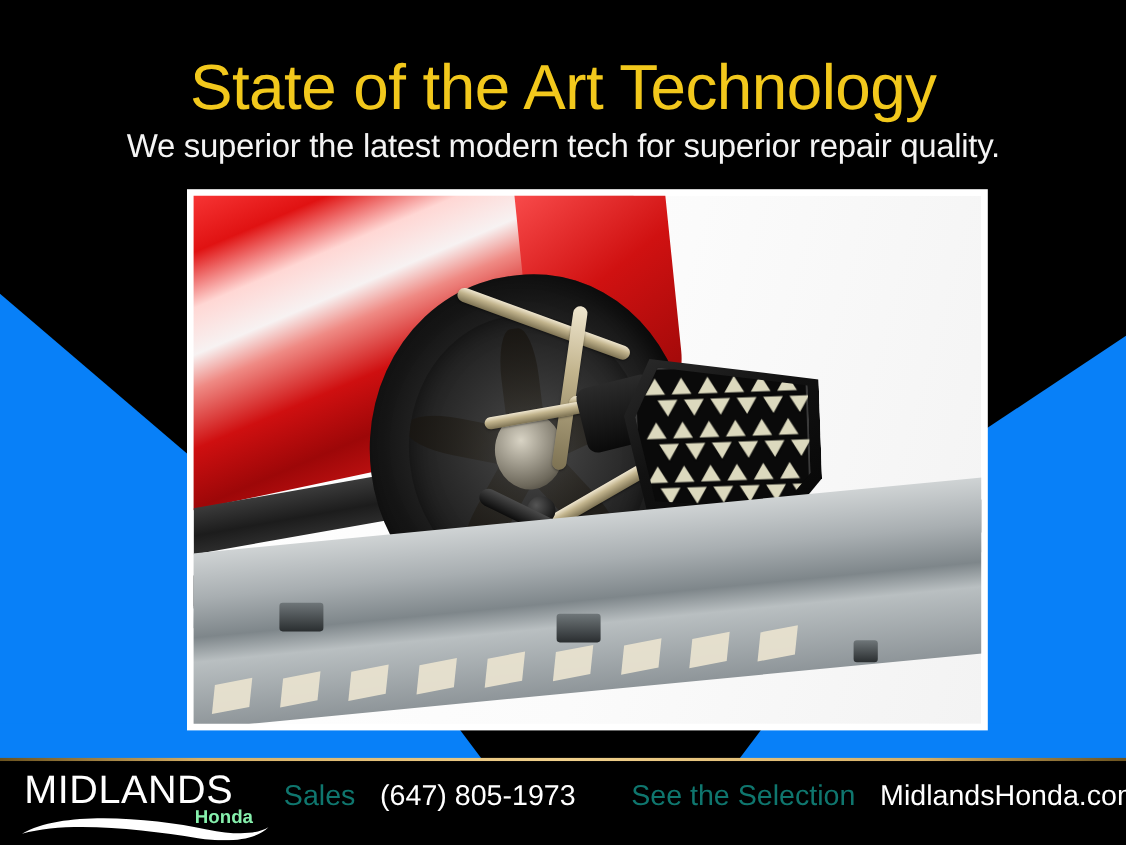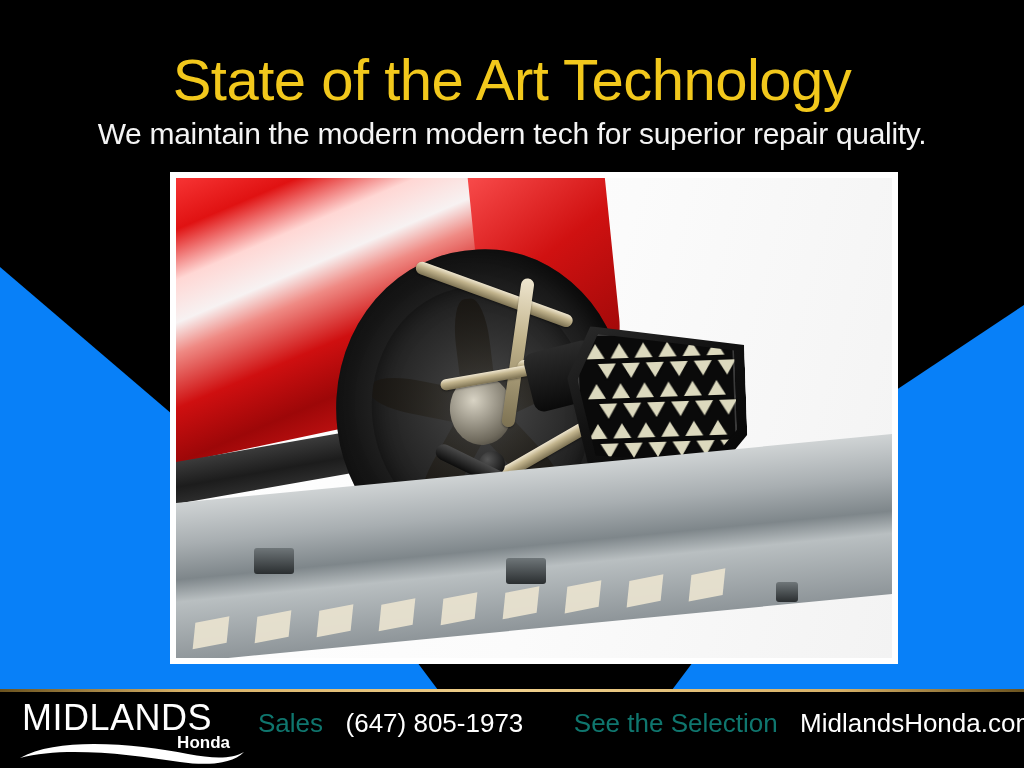--- a/index.html
+++ b/index.html
@@ -372,21 +372,21 @@
     color: #ffffff;
     font-family: "Liberation Sans", sans-serif;
     line-height: 1;
   }
   .logo-sub {
     position: absolute;
     right: 18px;
     top: 36px;
     font-size: 17px;
     font-weight: 700;
-    color: #ffffff;
+    color: #86efac;
     font-family: "Liberation Sans", sans-serif;
     line-height: 1;
   }
   .logo-swoosh {
     position: absolute;
     left: 0;
     top: 36px;
     width: 230px;
     height: 30px;
   }
@@ -409,21 +409,21 @@
 
 <div class="ad-root">
 
   <div class="wedge-left"></div>
   <div class="wedge-right"></div>
   <div class="blue-band"></div>
   <div class="band-notch"></div>
 
   <div class="headline-area">
     <h1 class="headline">State of the Art Technology</h1>
-    <p class="subheadline">We maintain the modern modern tech for superior repair quality.</p>
+    <p class="subheadline">We superior the latest modern tech for superior repair quality.</p>
   </div>
 
   <div class="photo-frame">
     <div class="photo">
       <div class="ph-bg"></div>
 
       <div class="ph-car"></div>
       <div class="ph-car-edge"></div>
       <div class="ph-sill"></div>
 

